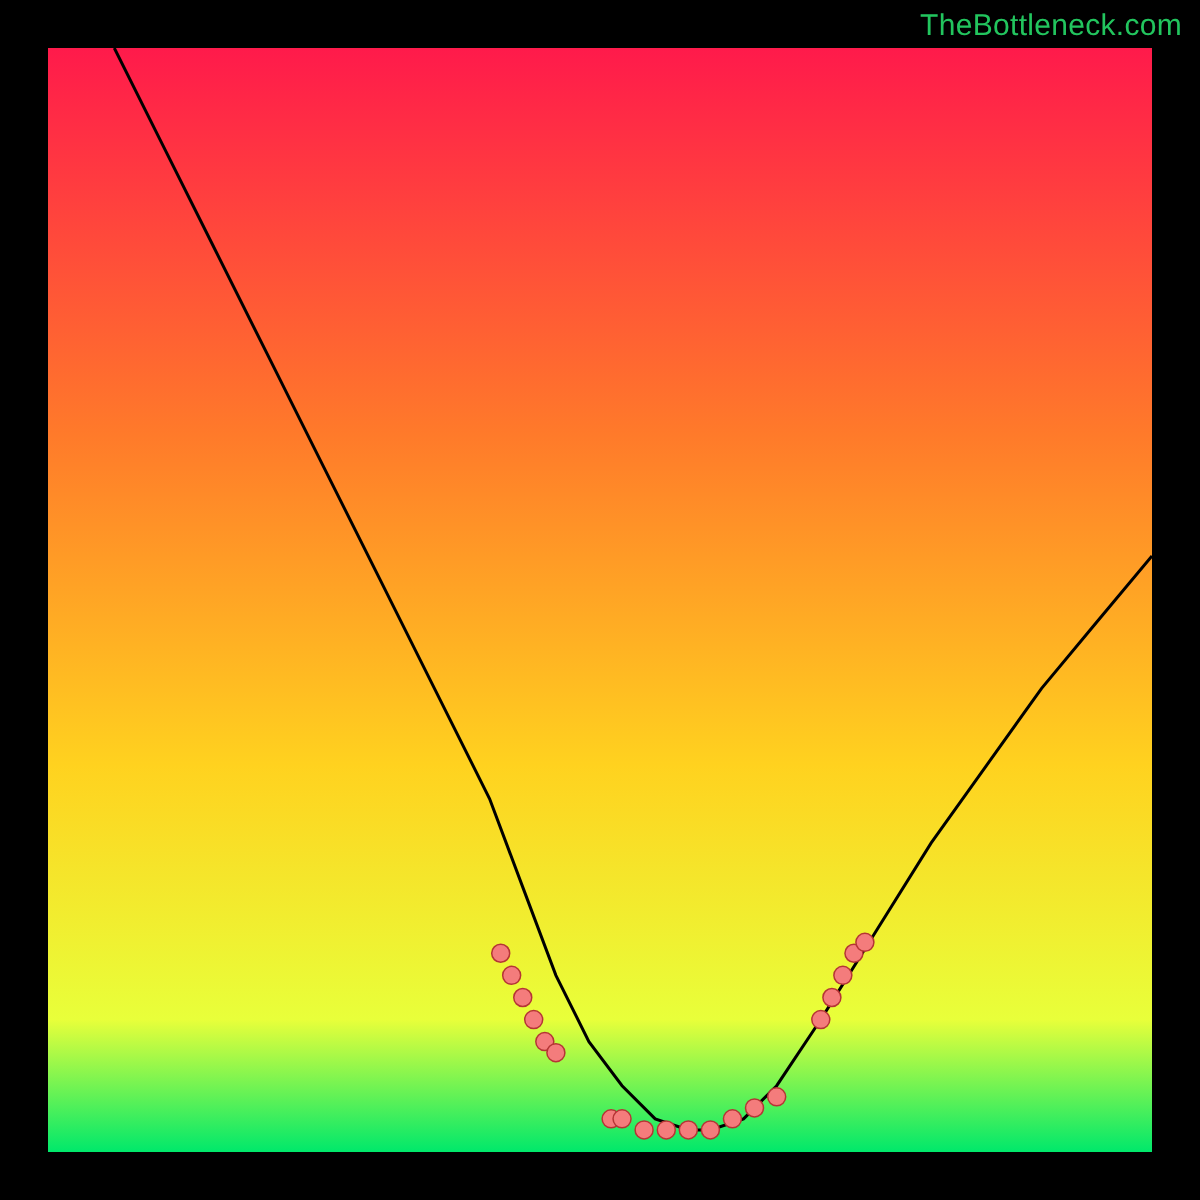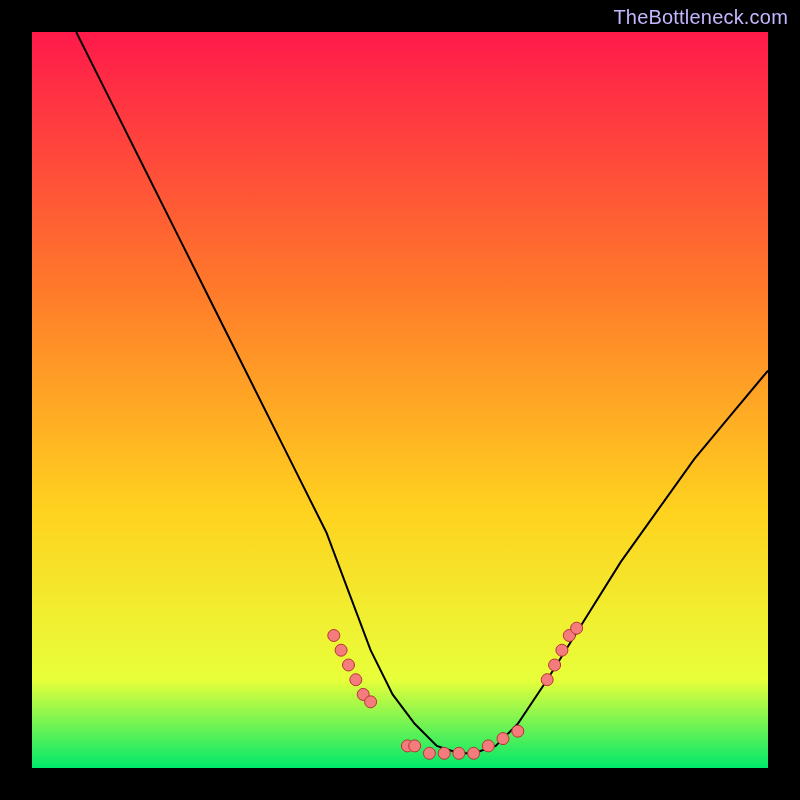--- a/index.html
+++ b/index.html
@@ -23,21 +23,21 @@
     position: absolute;
     left: 0;
     top: 0;
     width: 736px;
     height: 736px;
   }
   .watermark {
     position: absolute;
     top: 6px;
     right: 12px;
-    color: #c4b5fd;
+    color: #22c55e;
     font-size: 20px;
     font-weight: 500;
     letter-spacing: 0.2px;
     z-index: 10;
   }
   svg { display: block; }
 </style>
 </head>
 <body>
 

